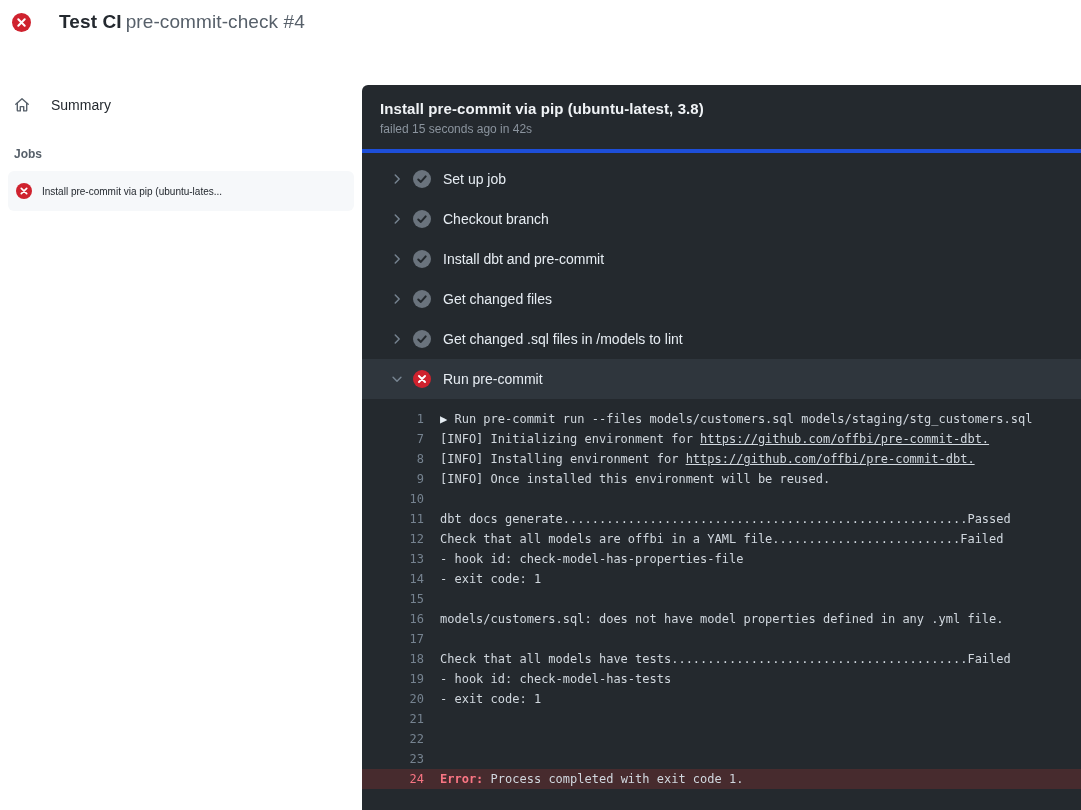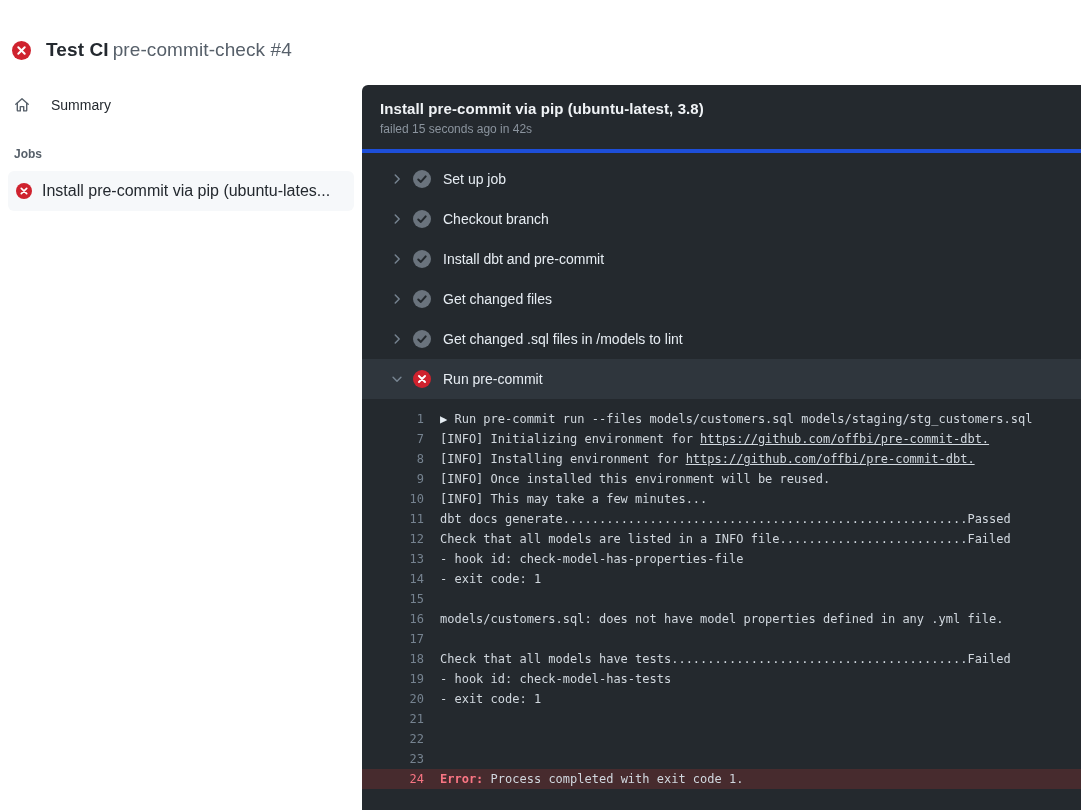--- a/index.html
+++ b/index.html
@@ -5,22 +5,22 @@
   * { margin:0; padding:0; box-sizing:border-box; }
   html,body { width:1081px; height:810px; overflow:hidden; }
   body {
     background:#ffffff;
     font-family:"Liberation Sans", sans-serif;
     position:relative;
   }
 
   
   .run-header {
-    position:absolute; left:12px; top:39px;
-    display:flex; align-items:center; gap:15px;
+    position:absolute; left:12px; top:11px;
+    display:flex; align-items:center; gap:28px;
   }
   .run-header h1 { font-size:19px; font-weight:400; color:#57606a; letter-spacing:.1px; }
   .run-header h1 .wf { font-weight:700; color:#24292f; margin-right:4px; }
   .circle-icon { display:inline-flex; flex:none; }
 
   
   .sidebar { position:absolute; left:0; top:85px; width:362px; }
   .summary-item {
     display:flex; align-items:center; gap:21px;
     margin:6px 8px 0 14px; height:28px;
@@ -29,21 +29,21 @@
   }
   .jobs-label {
     margin:28px 14px 10px 14px;
     font-size:12px; font-weight:700; color:#57606a;
   }
   .job-item {
     margin:6px 8px 0 8px; height:40px;
     background:#f6f8fa; border-radius:6px;
     display:flex; align-items:center; gap:10px;
     padding:0 10px 0 8px;
-    font-size:16px; color:#24292f; cursor:pointer;
+    font-size:10px; color:#24292f; cursor:pointer;
   }
   .job-item .job-name {
     white-space:nowrap; overflow:hidden; max-width:300px;
   }
 
   
   .job-panel {
     position:absolute; left:362px; top:85px; right:0; bottom:0;
     background:#24292e;
     border-top-left-radius:6px;
@@ -220,29 +220,28 @@
       <div class="log-line">
         <span class="gutter">8</span>
         <span class="content"><span>[INFO] Installing environment for </span><span class="seg-link">https://github.com/offbi/pre-commit-dbt.</span></span>
       </div>
       <div class="log-line">
         <span class="gutter">9</span>
         <span class="content"><span>[INFO] Once installed this environment will be reused.</span></span>
       </div>
       <div class="log-line">
         <span class="gutter">10</span>
-        <span class="content"><span>[INFO] This may take a few minutes...</span></span>
       </div>
       <div class="log-line">
         <span class="gutter">11</span>
         <span class="content"><span>dbt docs generate</span><span>........................................................</span><span>Passed</span></span>
       </div>
       <div class="log-line">
         <span class="gutter">12</span>
-        <span class="content"><span>Check that all models are listed in a INFO file</span><span>..........................</span><span>Failed</span></span>
+        <span class="content"><span>Check that all models are offbi in a YAML file</span><span>..........................</span><span>Failed</span></span>
       </div>
       <div class="log-line">
         <span class="gutter">13</span>
         <span class="content"><span>- hook id: check-model-has-properties-file</span></span>
       </div>
       <div class="log-line">
         <span class="gutter">14</span>
         <span class="content"><span>- exit code: 1</span></span>
       </div>
       <div class="log-line">

